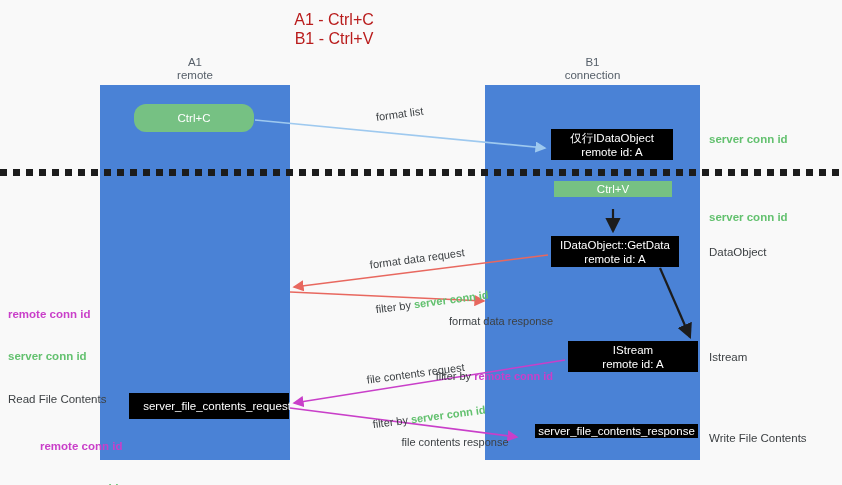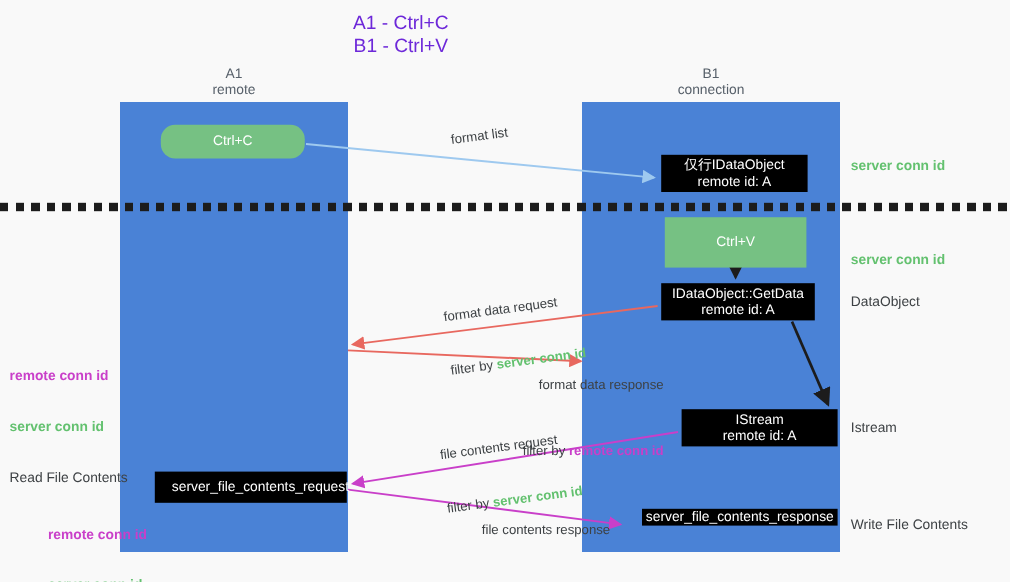--- a/index.html
+++ b/index.html
@@ -19,21 +19,21 @@
     width: 842px;
     height: 485px;
   }
   .abs { position: absolute; }
 
   
   #title {
     left: 0; top: 10px;
     width: 668px;
     text-align: center;
-    color: #6d28d9;
+    color: #b91c1c;
     font-size: 16px;
     line-height: 19px;
     white-space: pre;
   }
 
   
   .col-head {
     text-align: center;
     color: #57606a;
     font-size: 11.5px;
@@ -71,21 +71,21 @@
     justify-content: center;
     text-align: center;
     white-space: pre;
     padding: 2px 4px;
   }
   .green  { background: #76c183; }
   .orange { background: #000000; }
 
   #n-ctrlc   { left: 134px; top: 104px; width: 120px; height: 28px; border-radius: 12px; }
   #n-dataobj { left: 551px; top: 129px; width: 122px; height: 31px; }
-  #n-ctrlv   { left: 554px; top: 181px; width: 118px; height: 42px; }
+  #n-ctrlv   { left: 554px; top: 181px; width: 118px; height: 16px; }
   #n-getdata { left: 551px; top: 236px; width: 128px; height: 31px; }
   #n-sfdreq  { left: 129px; top: 277px; width: 160px; height: 26px; }
   #n-sfdresp { left: 489px; top: 288px; width: 157px; height: 26px; }
   #n-istream { left: 568px; top: 341px; width: 130px; height: 31px; }
   #n-sfcreq  { left: 129px; top: 393px; width: 160px; height: 26px; padding-left: 20px; }
   #n-sfcresp { left: 535px; top: 424px; width: 163px; height: 14px; }
 
   
   .edge-label {
     font-size: 11px;

